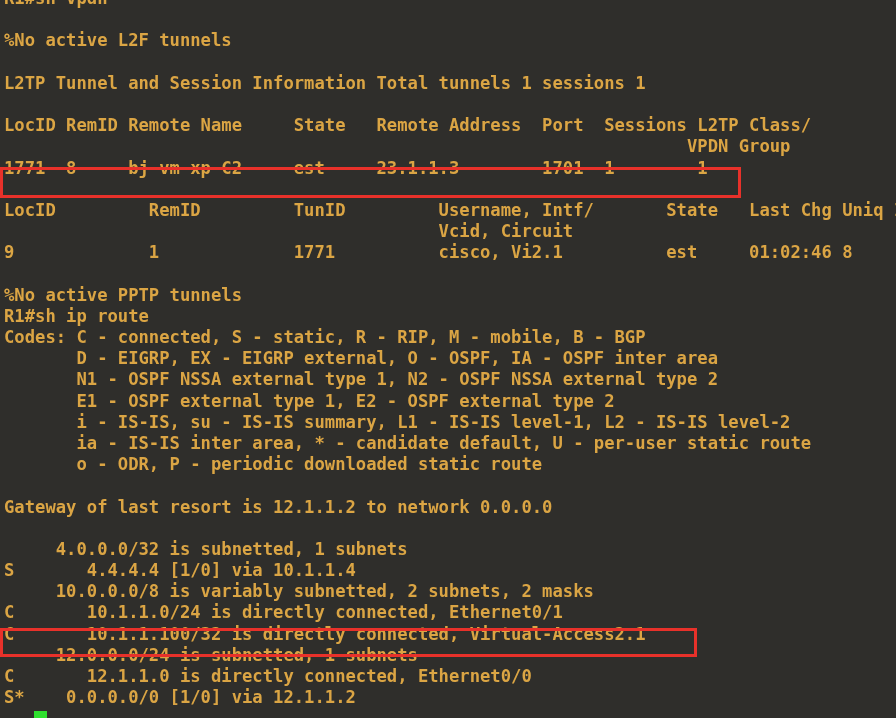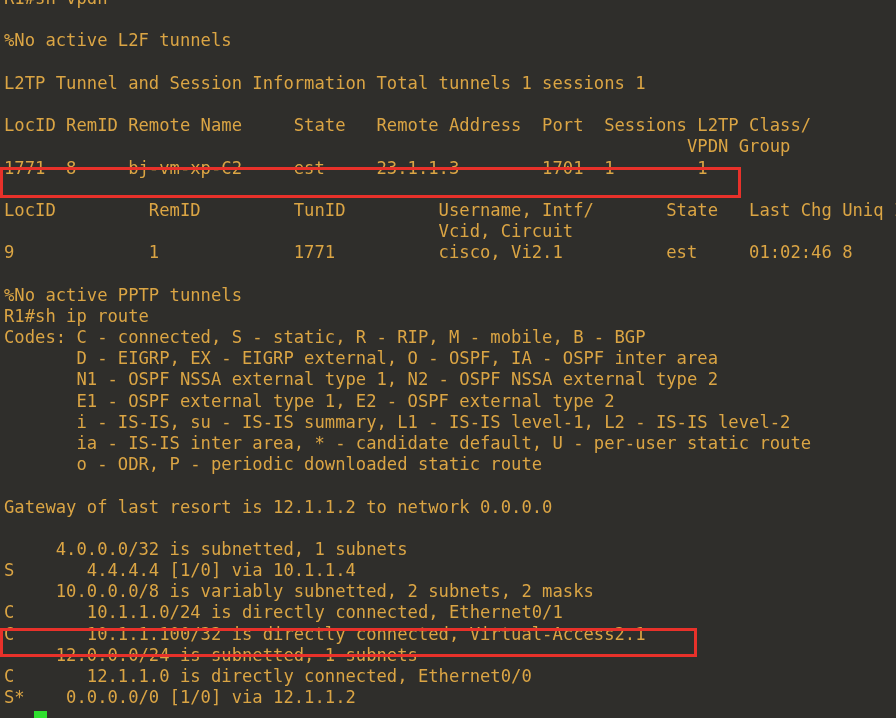--- a/index.html
+++ b/index.html
@@ -69,21 +69,21 @@
     left: 34px;
     top: 711px;
     width: 13px;
     height: 8px;
     background: #2ee02e;
   }
 </style>
 </head>
 <body>
 
-<div id="terminal" style="background: rgb(47, 46, 43);">
+<div id="terminal" style="background: rgb(47, 46, 43); font-weight: bold;">
 
   <pre id="screen" style="color: rgb(219, 165, 68);"><span class="line">R1#sh vpdn</span><span class="line">&nbsp;</span><span class="line">%No active L2F tunnels</span><span class="line">&nbsp;</span><span class="line">L2TP Tunnel and Session Information Total tunnels 1 sessions 1</span><span class="line">&nbsp;</span><span class="line">LocID RemID Remote Name     State   Remote Address  Port  Sessions L2TP Class/</span><span class="line">                                                                  VPDN Group</span><span class="line">1771  8     bj-vm-xp-C2     est     23.1.1.3        1701  1        1</span><span class="line">&nbsp;</span><span class="line">LocID         RemID         TunID         Username, Intf/       State   Last Chg Uniq ID</span><span class="line">                                          Vcid, Circuit</span><span class="line">9             1             1771          cisco, Vi2.1          est     01:02:46 8</span><span class="line">&nbsp;</span><span class="line">%No active PPTP tunnels</span><span class="line">R1#sh ip route</span><span class="line">Codes: C - connected, S - static, R - RIP, M - mobile, B - BGP</span><span class="line">       D - EIGRP, EX - EIGRP external, O - OSPF, IA - OSPF inter area</span><span class="line">       N1 - OSPF NSSA external type 1, N2 - OSPF NSSA external type 2</span><span class="line">       E1 - OSPF external type 1, E2 - OSPF external type 2</span><span class="line">       i - IS-IS, su - IS-IS summary, L1 - IS-IS level-1, L2 - IS-IS level-2</span><span class="line">       ia - IS-IS inter area, * - candidate default, U - per-user static route</span><span class="line">       o - ODR, P - periodic downloaded static route</span><span class="line">&nbsp;</span><span class="line">Gateway of last resort is 12.1.1.2 to network 0.0.0.0</span><span class="line">&nbsp;</span><span class="line">     4.0.0.0/32 is subnetted, 1 subnets</span><span class="line">S       4.4.4.4 [1/0] via 10.1.1.4</span><span class="line">     10.0.0.0/8 is variably subnetted, 2 subnets, 2 masks</span><span class="line">C       10.1.1.0/24 is directly connected, Ethernet0/1</span><span class="line">C       10.1.1.100/32 is directly connected, Virtual-Access2.1</span><span class="line">     12.0.0.0/24 is subnetted, 1 subnets</span><span class="line">C       12.1.1.0 is directly connected, Ethernet0/0</span><span class="line">S*    0.0.0.0/0 [1/0] via 12.1.1.2</span></pre>
 
   <div class="highlight-box" id="box-tunnel-row" style="border-color: rgb(232, 49, 42);"></div>
 
   <div class="highlight-box" id="box-route-row" style="border-color: rgb(232, 49, 42);"></div>
 
   <div id="cursor" style="background: rgb(46, 224, 46);"></div>
 
 </div>

